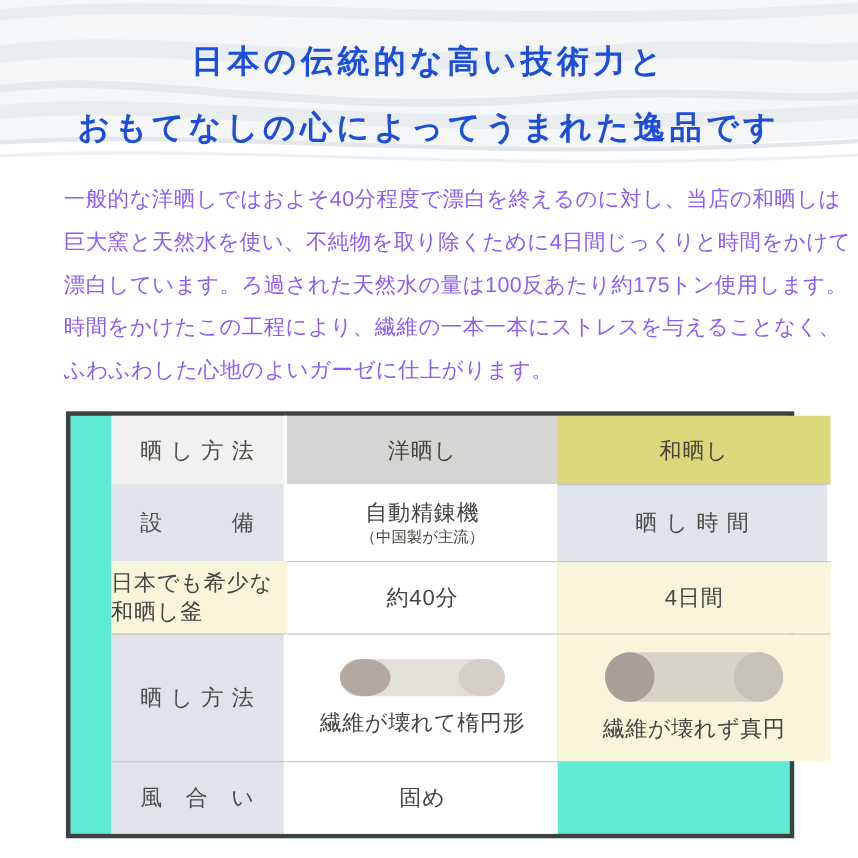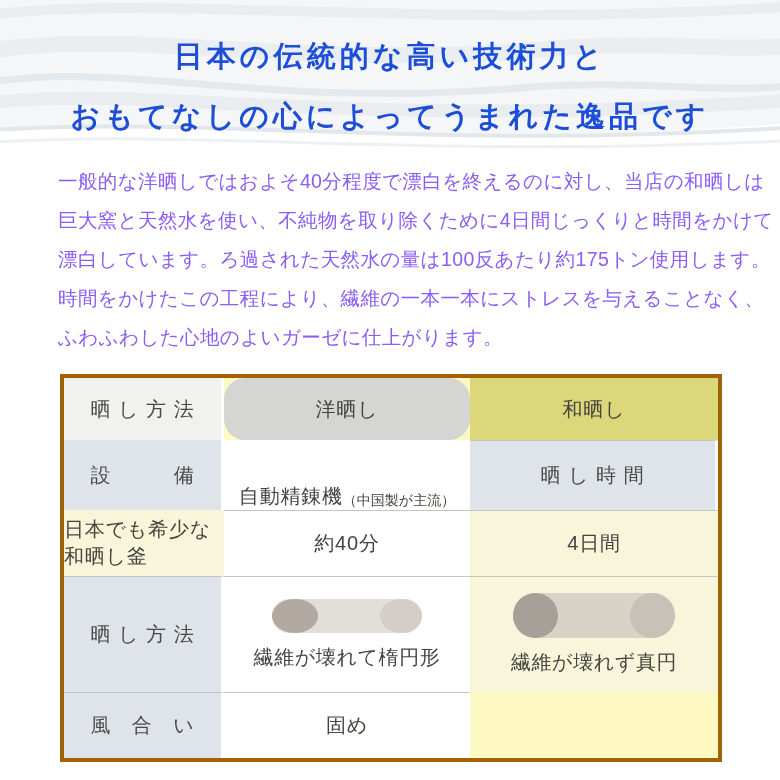--- a/index.html
+++ b/index.html
@@ -22,37 +22,38 @@
   
   .intro{margin:10px 56px 0 58px;}
   .intro-line{
     font-size:19.5px;line-height:39px;color:#8b5cf6;
     letter-spacing:0.02em;white-space:nowrap;
   }
   
   .cmp-wrap{margin:17px 0 0 60px;width:662px;}
   .cmp-table{
     box-sizing:border-box;width:662px;
-    border:4px solid #a16207;background:#fef9c3;
+    border:4px solid #404040;background:#5eead4;
     display:grid;
     grid-template-columns:160px 246px 248px;
     grid-template-rows:62px 70px 66px 116px 66px;
+    padding-left:37px;
   }
   .cell{
     display:flex;flex-direction:column;align-items:center;justify-content:center;
     font-size:20px;color:#45443f;letter-spacing:0.04em;box-sizing:border-box;
   }
-  .cell-inline{flex-direction:row;align-items:flex-end;}
+  .cell-inline{flex-direction:column;align-items:center;}
   .lblcell{background:#dee4ea;border-right:3px solid #ffffff;}
   .lblcell.hdr{background:#f1f1ef;}
   .lblcell .sp{
     display:inline-block;width:104px;text-align:justify;text-align-last:justify;
     font-size:20px;color:#4a4a48;
   }
-  .hdr-yo{background:#d5d5d3;border-radius:21px;}
+  .hdr-yo{background:#d5d5d3;}
   .hdr-wa{background:#dcd77a;}
   .body-yo{background:#ffffff;}
   .body-wa{background:#f8f5da;}
   .rule{border-top:1px solid #c6c6c4;}
   .note{font-size:14px;color:#45443f;letter-spacing:0;}
   
   .fiber{position:relative;}
   .fiber .pill{position:relative;border-radius:999px;}
   .fiber .cap,.fiber .tail{position:absolute;top:0;border-radius:50%;}
   .fiber-flat .pill{width:150px;height:34px;background:#e2dfd8;}

